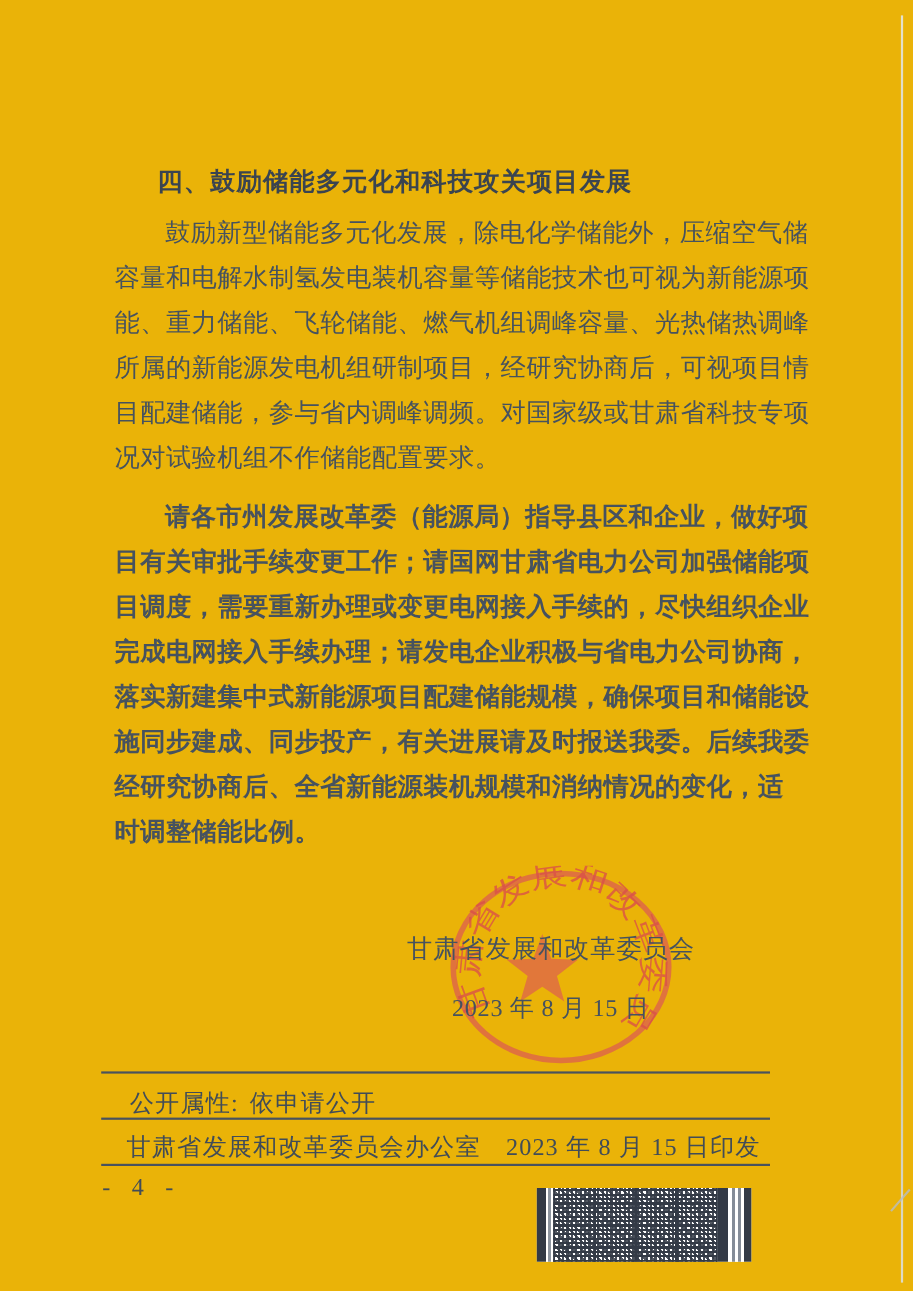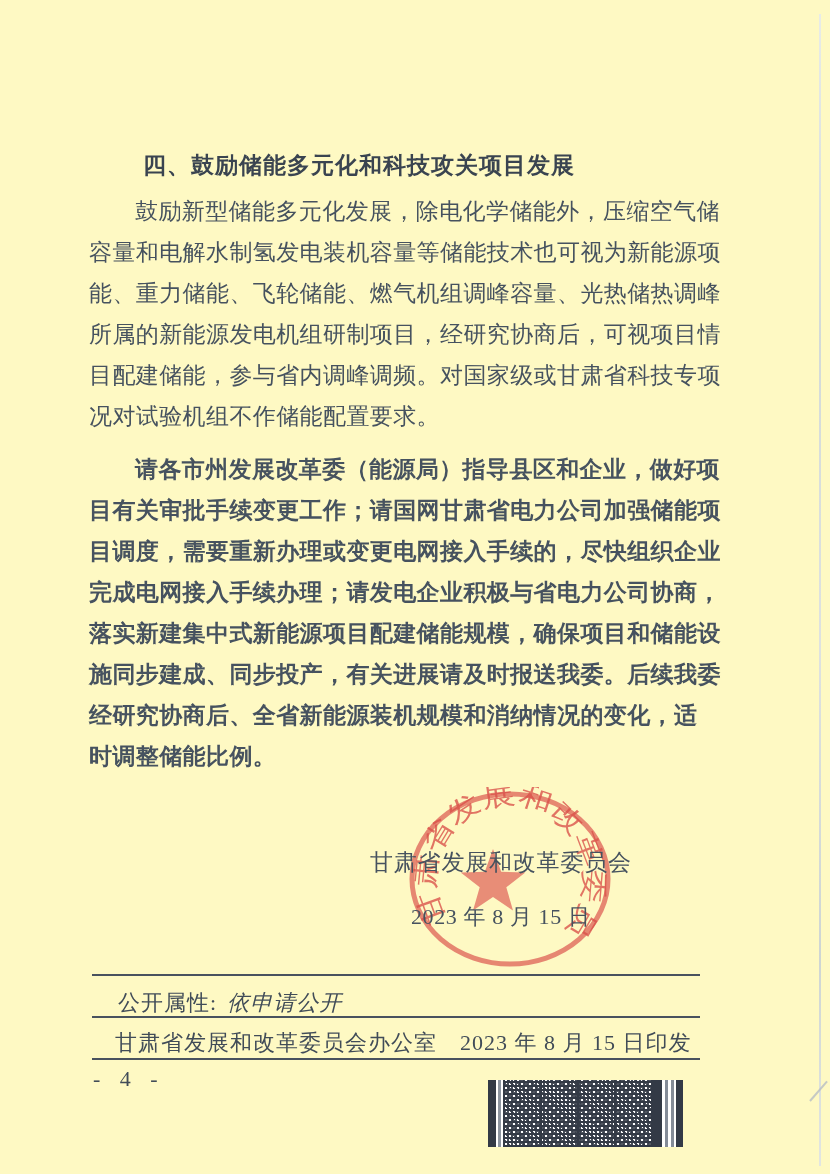--- a/index.html
+++ b/index.html
@@ -1,27 +1,27 @@
 <!DOCTYPE html>
 <html><head>
 <meta charset="utf-8">
 <style>
   html,body{margin:0;padding:0;background:#fdfdfd;}
   .page{
     position:relative;width:830px;height:1174px;overflow:hidden;
-    background:#fef9c3;
+    background:#eab308;
     font-family:"Liberation Serif","DejaVu Serif",serif;
   }
   
   .heading{
     position:absolute;left:143px;top:152px;
     font-size:23px;font-weight:700;color:#3a4450;
     letter-spacing:1px;line-height:27px;white-space:nowrap;
   }
-  .para{position:absolute;left:89px;width:640px;}
+  .para{position:absolute;left:104px;width:640px;}
   .para-1{top:191px;}
   .para-2{top:449px;font-weight:bold;}
   .bodyline{
     height:41px;line-height:41px;font-size:23px;color:#46525f;
     letter-spacing:0.4px;white-space:nowrap;
   }
   .indent{padding-left:46px;}
   
   .sig-org{
     position:absolute;left:370px;top:847px;
@@ -35,21 +35,21 @@
   .stamp{position:absolute;left:404px;top:787px;width:212px;height:190px;}
   
   .rule{position:absolute;left:92px;width:608px;height:0;border-top:2px solid #49525e;}
   .rule-1{top:974px;}
   .rule-2{top:1016px;}
   .rule-3{top:1058px;}
   .disclosure{
     position:absolute;left:118px;top:988px;
     font-size:22px;color:#414c58;letter-spacing:1px;white-space:nowrap;
   }
-  .disclosure .val{margin-left:10px;font-style:italic;}
+  .disclosure .val{margin-left:10px;}
   .office{
     position:absolute;left:115px;top:1028px;
     font-size:22px;color:#414c58;letter-spacing:1px;white-space:nowrap;
   }
   .printdate{
     position:absolute;left:460px;top:1028px;width:236px;text-align:left;
     font-size:22px;color:#414c58;letter-spacing:1px;white-space:nowrap;
   }
   .pagenum{
     position:absolute;left:93px;top:1066px;

